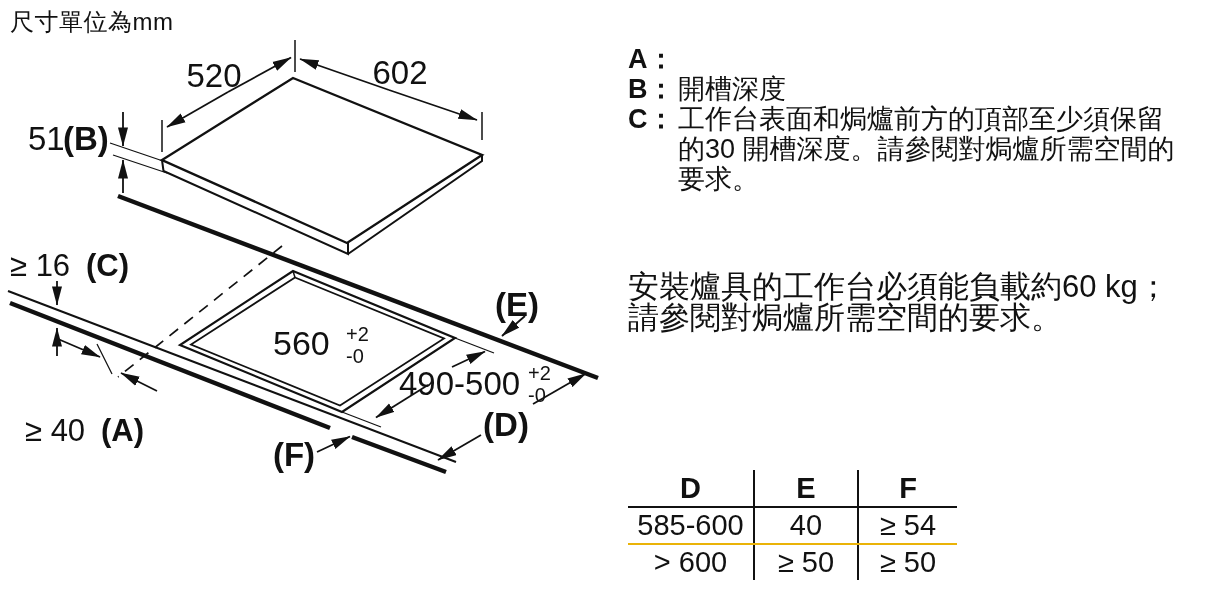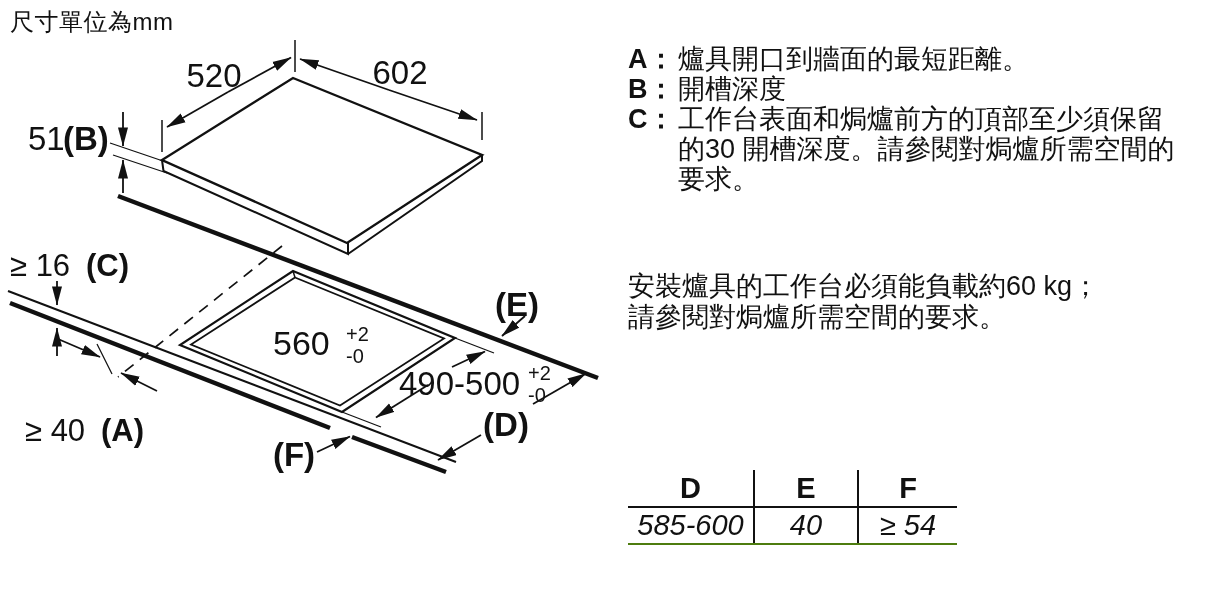--- a/index.html
+++ b/index.html
@@ -9,29 +9,29 @@
   #unit-note{left:10px;top:6px;font-size:24px;letter-spacing:0.5px;}
   svg text{font-family:"Liberation Sans","DejaVu Sans",sans-serif;fill:#111;}
   svg .dim{font-size:33px;}
   svg .dim-sm{font-size:20px;}
   svg .lbl{font-size:33px;font-weight:bold;}
   
   #defs{left:628px;top:44px;width:570px;font-size:27px;line-height:30px;}
   .def-row{display:flex;}
   .def-key{font-weight:bold;width:50px;flex:0 0 50px;}
   .def-val{width:500px;}
-  #load-note{left:628px;top:271px;width:575px;font-size:27px;line-height:31px;}
+  #load-note{left:628px;top:271px;width:575px;font-size:31px;line-height:31px;}
   
   #spec-table{left:628px;top:470px;border-collapse:collapse;font-size:29px;}
   #spec-table th,#spec-table td{padding:0;text-align:center;height:35px;
     font-weight:normal;white-space:nowrap;}
   #spec-table th{font-weight:bold;height:36px;}
   #spec-table th+th,#spec-table td+td{border-left:2px solid #111;}
   #spec-table thead th{border-bottom:2px solid #111;}
-  #spec-table tbody tr:first-child td{border-bottom:2px solid #4d7c0f;font-style:italic;}
+  #spec-table tbody tr:first-child td{border-bottom:2px solid #eab308;}
   .col-d{width:125px;}.col-e{width:102px;}.col-f{width:98px;}
 </style>
 </head>
 <body>
 
 <div class="abs" id="unit-note">尺寸單位為mm</div>
 
 <svg class="abs" style="left:0;top:0" width="640" height="500" viewBox="0 0 640 500">
   <defs>
     <marker id="arr" markerWidth="11" markerHeight="6" refX="10.3" refY="3" orient="auto" markerUnits="strokeWidth">
@@ -106,21 +106,20 @@
   <text class="dim-sm" x="528" y="380">+2</text>
   <text class="dim-sm" x="528" y="402">-0</text>
   <text class="lbl" x="517" y="316" text-anchor="middle">(E)</text>
   <text class="lbl" x="506" y="436" text-anchor="middle">(D)</text>
   <text class="lbl" x="294" y="466" text-anchor="middle">(F)</text>
 </svg>
 
 <div class="abs" id="defs">
   <div class="def-row">
     <span class="def-key">A：</span>
-    <span class="def-val">爐具開口到牆面的最短距離。</span>
   </div>
   <div class="def-row">
     <span class="def-key">B：</span>
     <span class="def-val">開槽深度</span>
   </div>
   <div class="def-row">
     <span class="def-key">C：</span>
     <span class="def-val">工作台表面和焗爐前方的頂部至少須保留的30 開槽深度。請參閱對焗爐所需空間的要求。</span>
   </div>
 </div>
@@ -137,14 +136,19 @@
       <th class="col-e">E</th>
       <th class="col-f">F</th>
     </tr>
   </thead>
   <tbody>
     <tr>
       <td>585-600</td>
       <td>40</td>
       <td>≥ 54</td>
     </tr>
+    <tr>
+      <td>&gt; 600</td>
+      <td>≥ 50</td>
+      <td>≥ 50</td>
+    </tr>
   </tbody>
 </table>
 
 </body></html>

